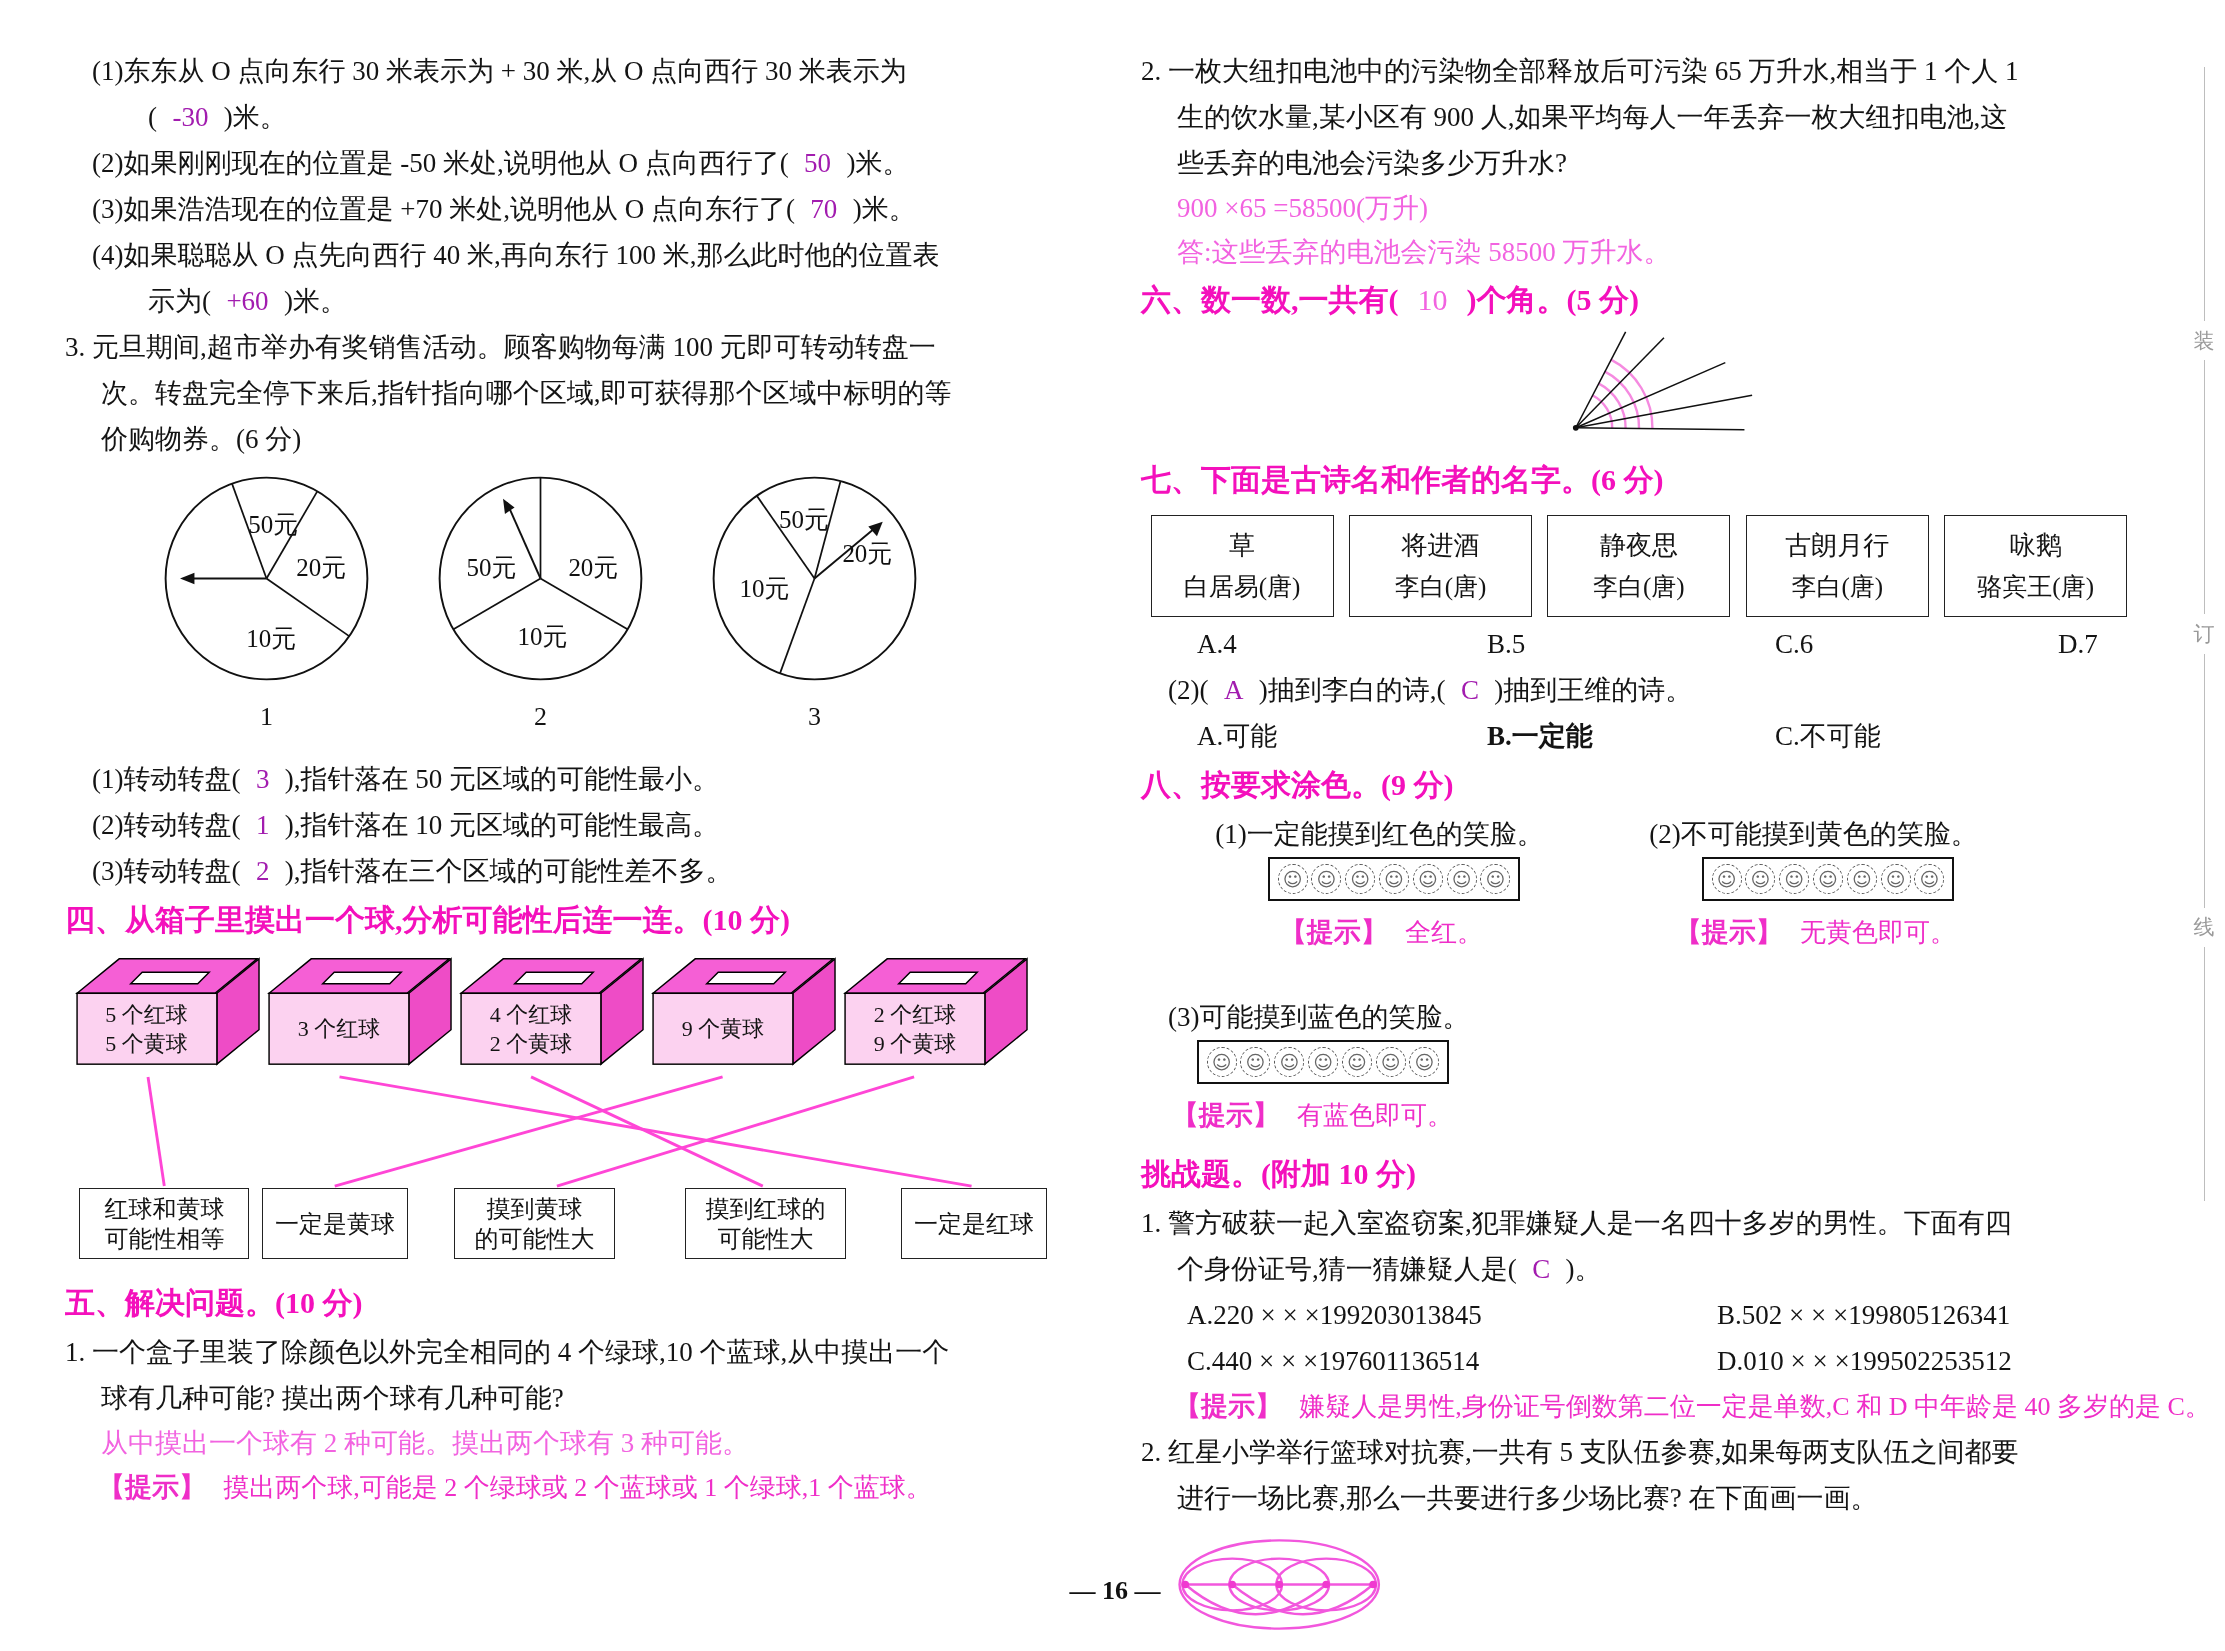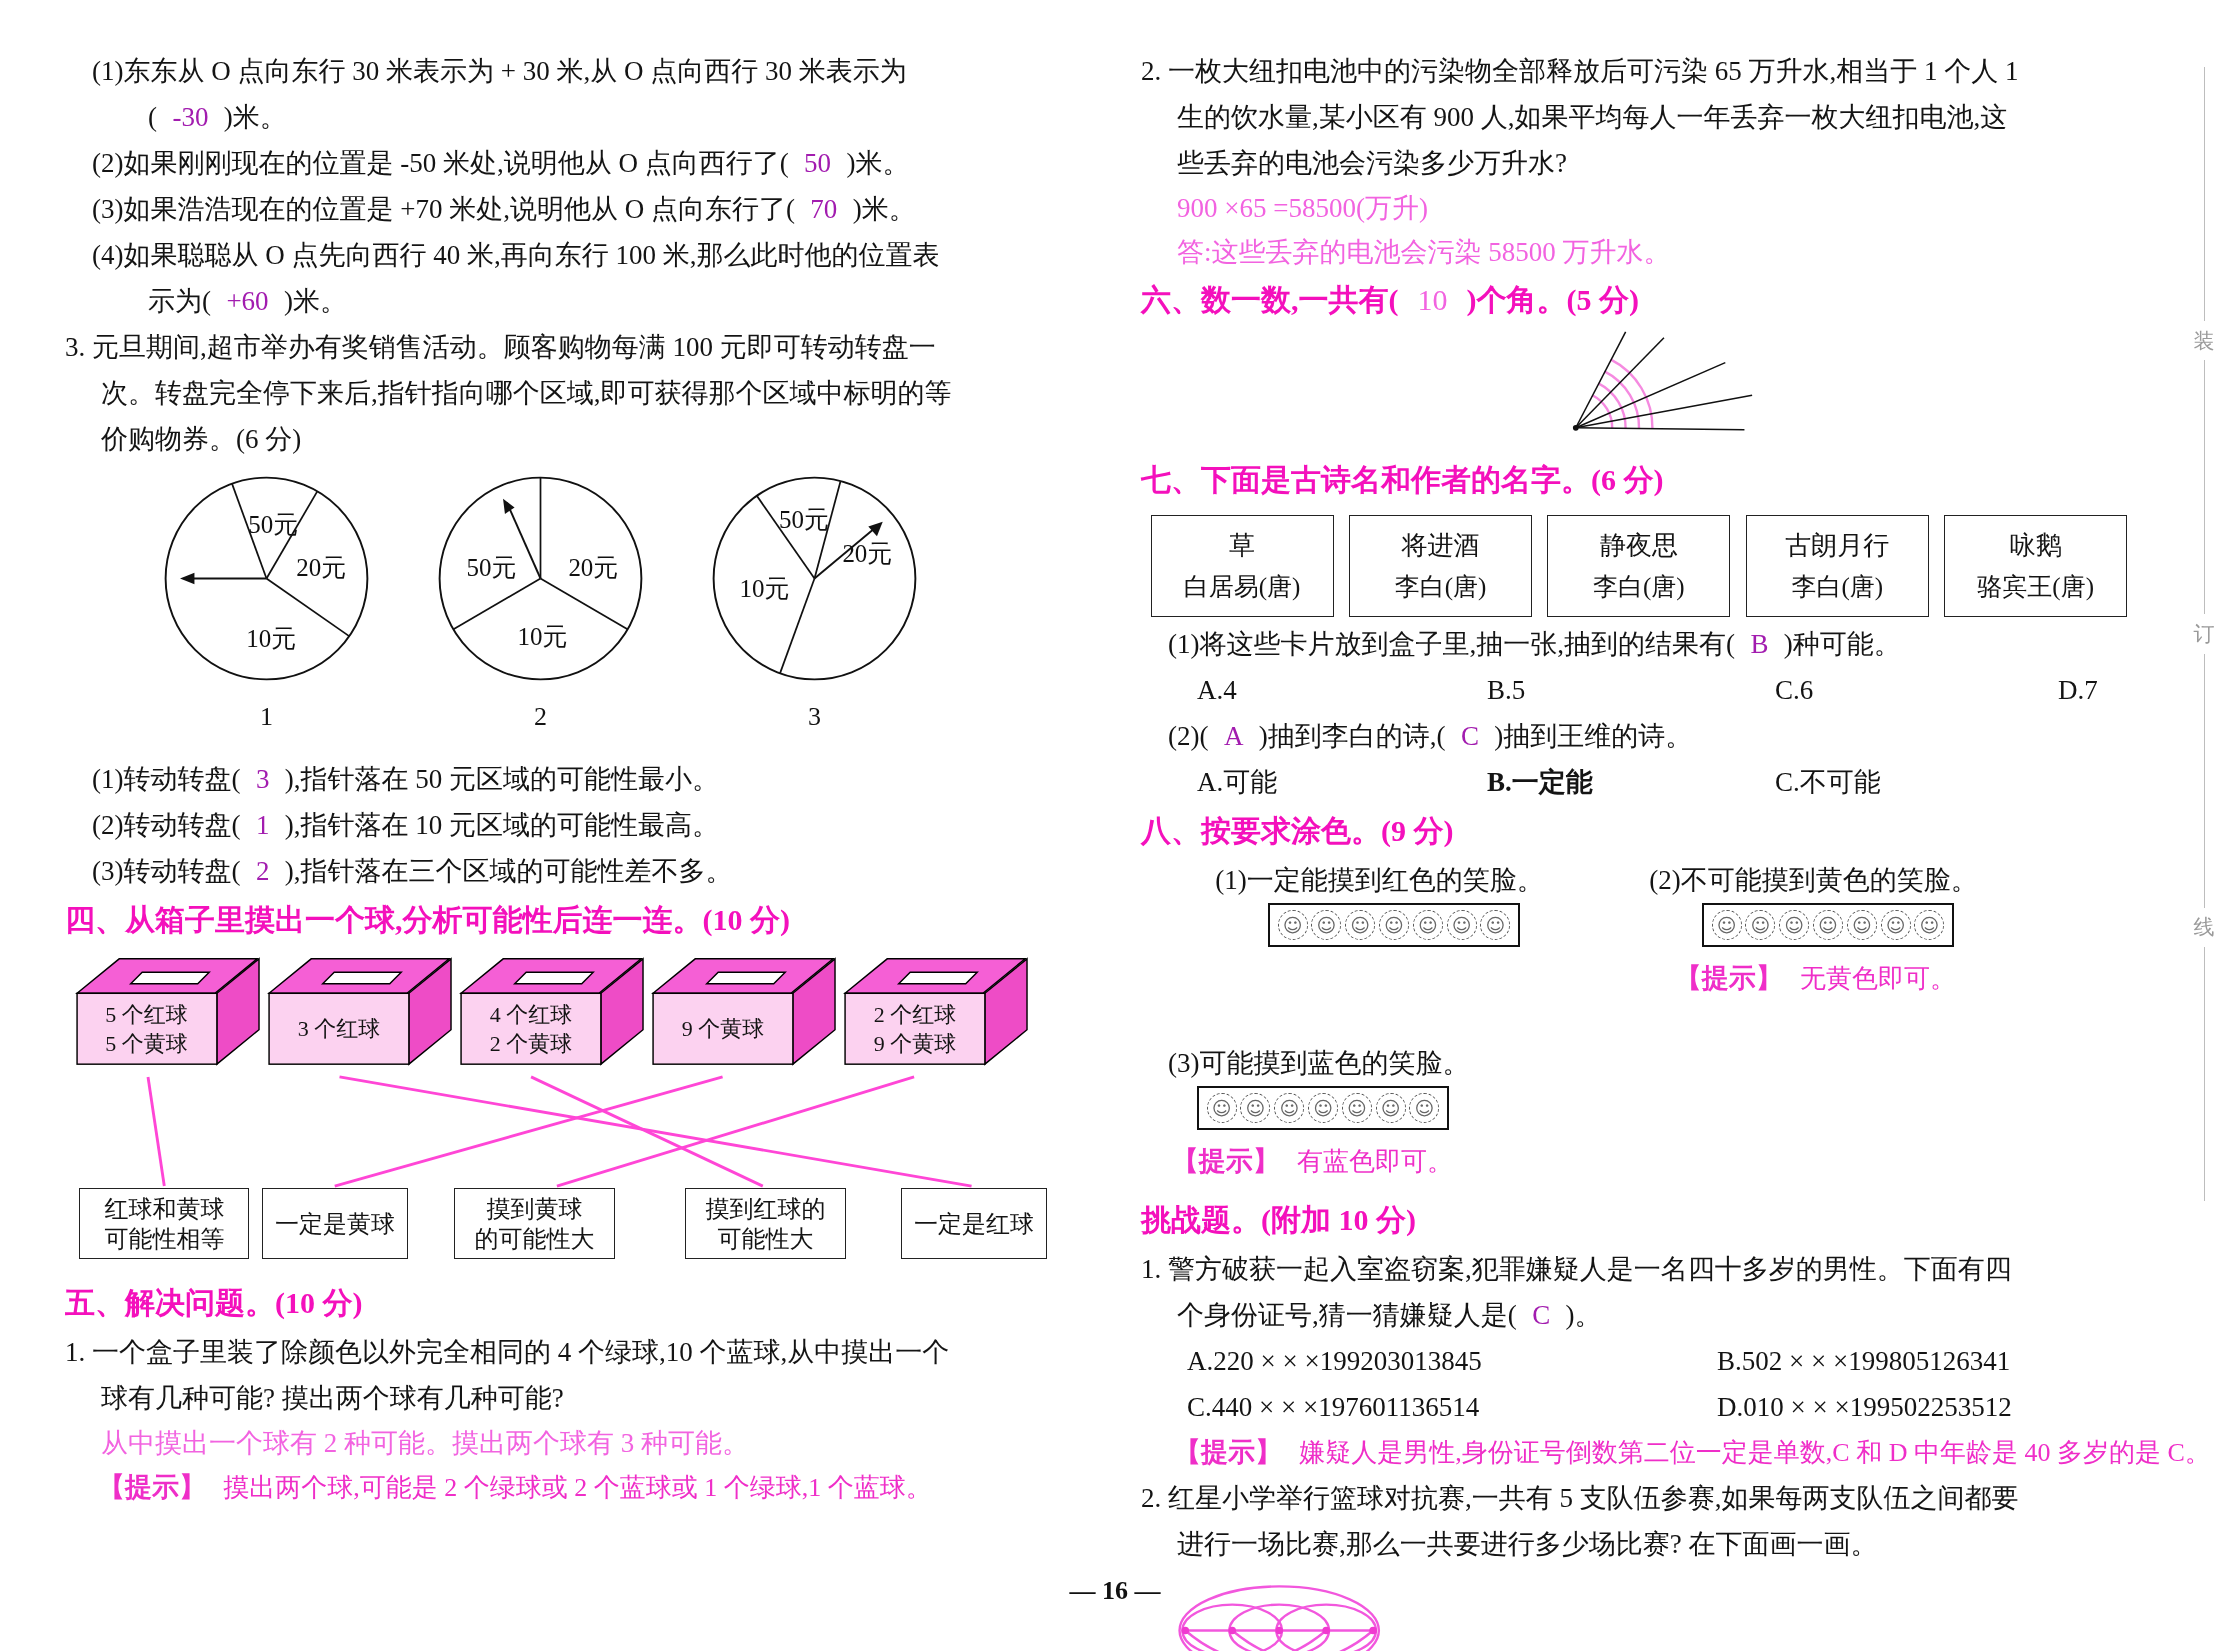--- a/index.html
+++ b/index.html
@@ -270,21 +270,20 @@
       <div class="card">
           <span class="t">古朗月行</span>
           <span class="a">李白(唐)</span>
         </div>
       <div class="card">
           <span class="t">咏鹅</span>
           <span class="a">骆宾王(唐)</span>
         </div>
     </div>
 
-    <div class="ln ind1"><span>(1)将这些卡片放到盒子里,抽一张,抽到的结果有(</span><span class="ans">B</span><span>)种可能。</span></div>
     <div class="optrow">
       <span class="opt" style="left:56px;">A.4</span>
       <span class="opt" style="left:346px;">B.5</span>
       <span class="opt" style="left:634px;">C.6</span>
       <span class="opt" style="left:917px;">D.7</span>
     </div>
     <div class="ln ind1"><span>(2)(</span><span class="ans">A</span><span>)抽到李白的诗,(</span><span class="ans">C</span><span>)抽到王维的诗。</span></div>
     <div class="optrow">
       <span class="opt" style="left:56px;">A.可能</span>
       <span class="opt" style="left:346px;font-weight:bold;">B.一定能</span>
@@ -296,20 +295,23 @@
       <div class="subcol" style="left:27px;width:423px;">
         <div class="ln">(1)一定能摸到红色的笑脸。</div>
         <div style="margin-left:29px;" class="sbox">
           <span class="smiley"></span>
             <span class="smiley"></span>
             <span class="smiley"></span>
             <span class="smiley"></span>
             <span class="smiley"></span>
             <span class="smiley"></span>
             <span class="smiley"></span>
+        </div>
+        <div class="hintln" style="margin-left:3.8px;margin-top:9.6px;">
+          <span class="hint-label">【提示】</span><span class="hint">全红。</span>
         </div>
       </div>
       <div class="subcol" style="left:442px;width:461px;">
         <div class="ln">(2)不可能摸到黄色的笑脸。</div>
         <div style="margin-left:29px;" class="sbox">
           <span class="smiley"></span>
             <span class="smiley"></span>
             <span class="smiley"></span>
             <span class="smiley"></span>
             <span class="smiley"></span>

